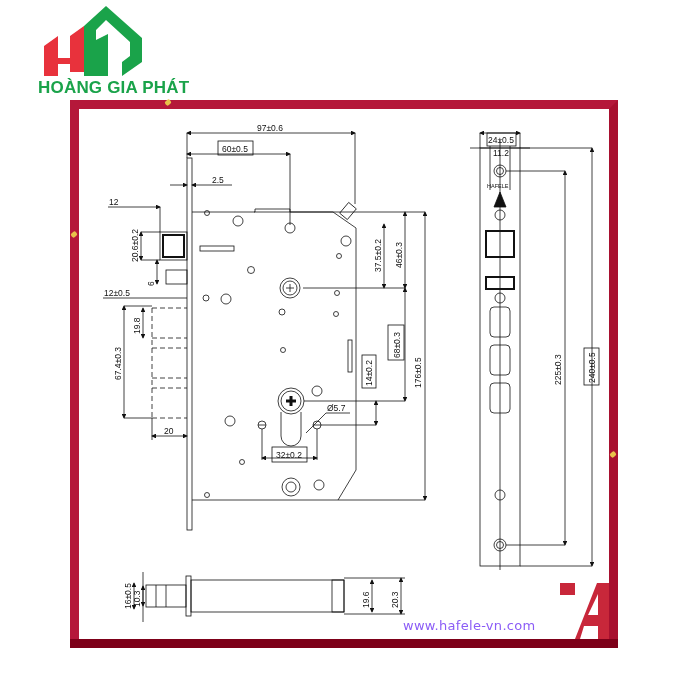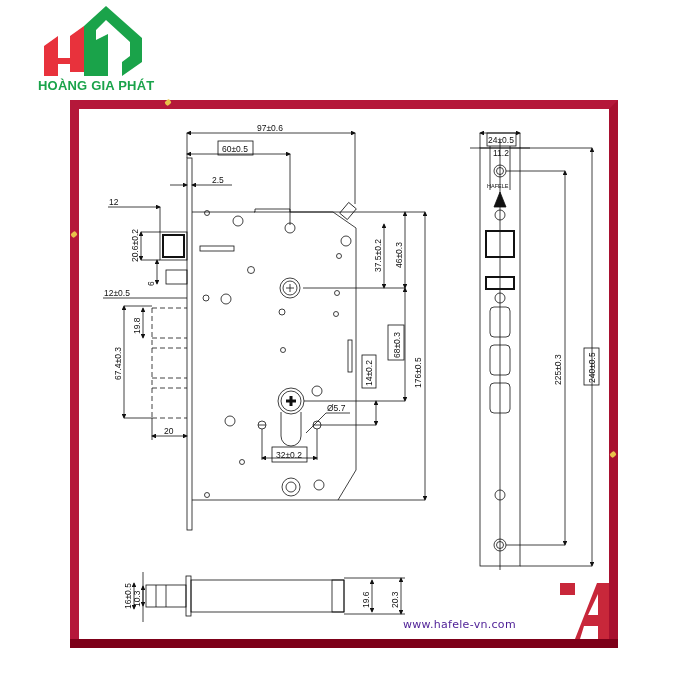--- a/index.html
+++ b/index.html
@@ -1,27 +1,27 @@
 <!DOCTYPE html>
 <html><head>
 <meta charset="utf-8">
 <style>
   html,body{margin:0;padding:0;background:#ffffff;}
   body{width:700px;height:700px;position:relative;overflow:hidden;font-family:"Liberation Sans",sans-serif;}
   .logo{position:absolute;left:36px;top:4px;width:130px;height:94px;}
-  .logo-text{position:absolute;left:38px;top:78px;font-family:"Liberation Sans",sans-serif;font-weight:bold;font-size:13px;color:#1aa34a;letter-spacing:0.2px;white-space:nowrap;}
+  .logo-text{position:absolute;left:38px;top:78px;font-family:"Liberation Sans",sans-serif;font-weight:bold;font-size:17px;color:#1aa34a;letter-spacing:0.2px;white-space:nowrap;}
   .frame{position:absolute;left:70px;top:100px;width:548px;height:548px;box-sizing:border-box;
     border:9px solid #b5183a;border-bottom-color:#7d0019;border-right-color:#a8102f;
     background:#ffffff;}
   .frame-bottom{position:absolute;left:70px;top:639px;width:548px;height:9px;background:#7d0019;}
   .deco{position:absolute;width:6px;height:5px;background:#e8c24a;border-radius:2px;transform:rotate(-40deg);}
   svg.drawing{position:absolute;left:0;top:0;width:700px;height:700px;}
   .dim{font-family:"Liberation Sans",sans-serif;font-size:8.5px;fill:#111;}
   .dim-small{font-family:"Liberation Sans",sans-serif;font-size:5.5px;fill:#111;}
-  .website{position:absolute;left:403px;top:618px;font-family:"DejaVu Sans",sans-serif;font-size:11px;color:#4c1d95;letter-spacing:0.3px;}
+  .website{position:absolute;left:403px;top:618px;font-family:"DejaVu Sans",sans-serif;font-size:13px;color:#8b5cf6;letter-spacing:0.3px;}
 </style>
 </head>
 <body>
 
 <svg class="logo" viewBox="0 0 130 94">
 
   <polygon points="8,42 22,32 22,54 34,54 34,32 48,22 48,68 34,68 34,60 22,60 22,72 8,72" fill="#e8323c"></polygon>
 
   <polygon points="48,22 70,2 106,34 106,58 86,72 86,58 94,52 94,38 70,16 60,26 60,72 48,72" fill="#1aa34a"></polygon>
   <polygon points="60,36 72,30 72,72 60,72" fill="#1aa34a"></polygon>

